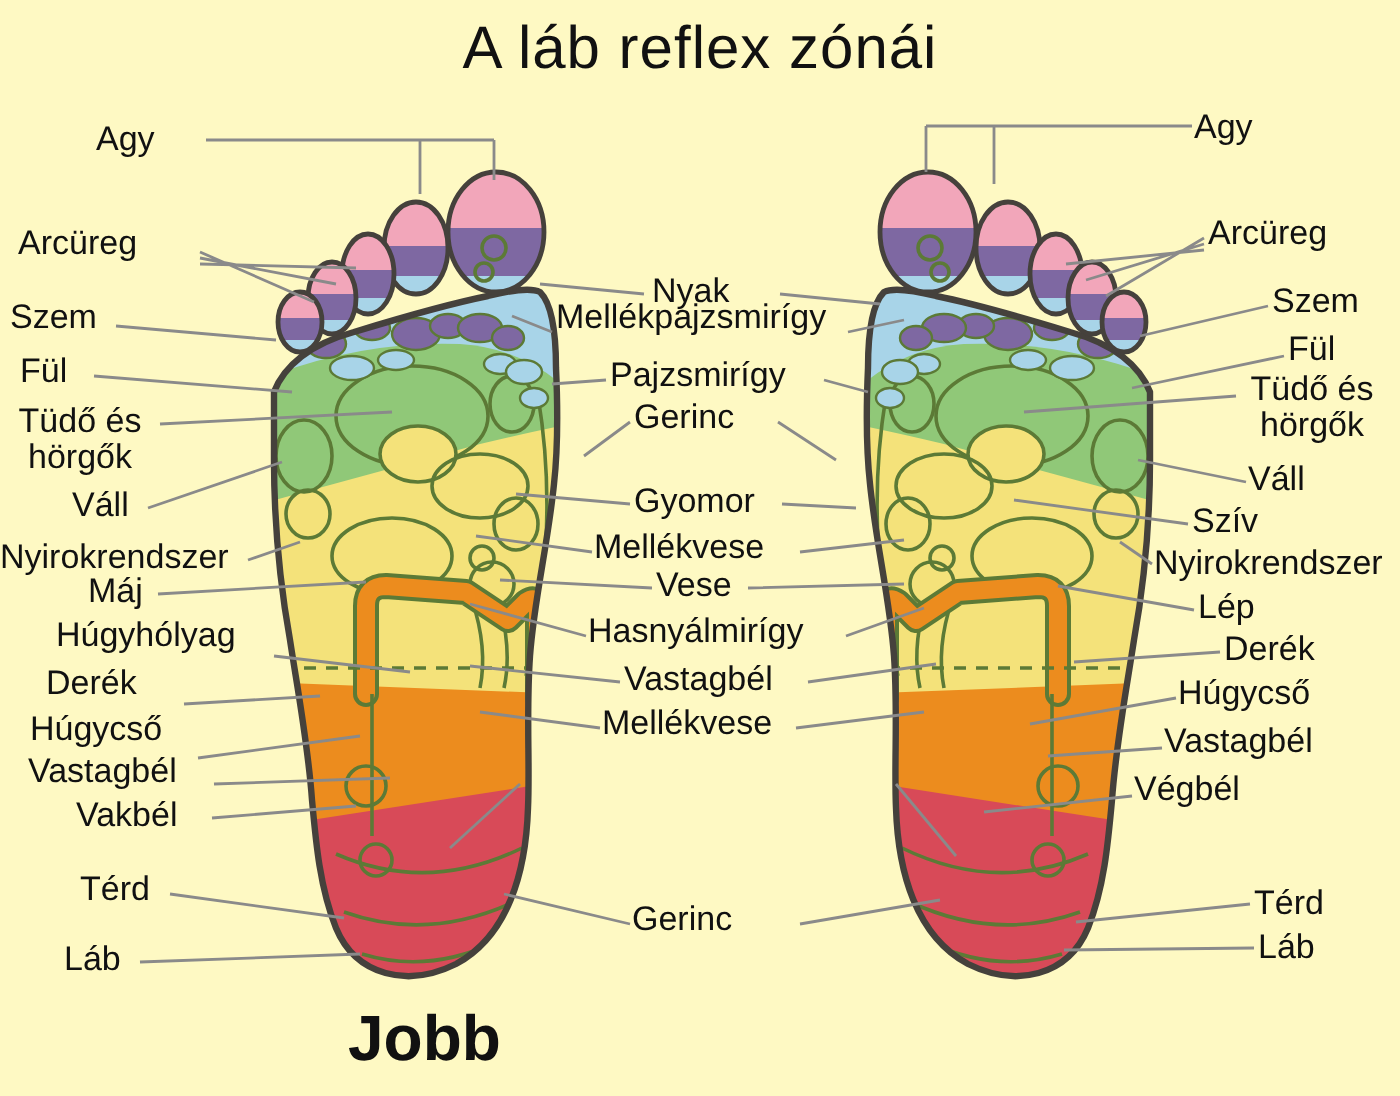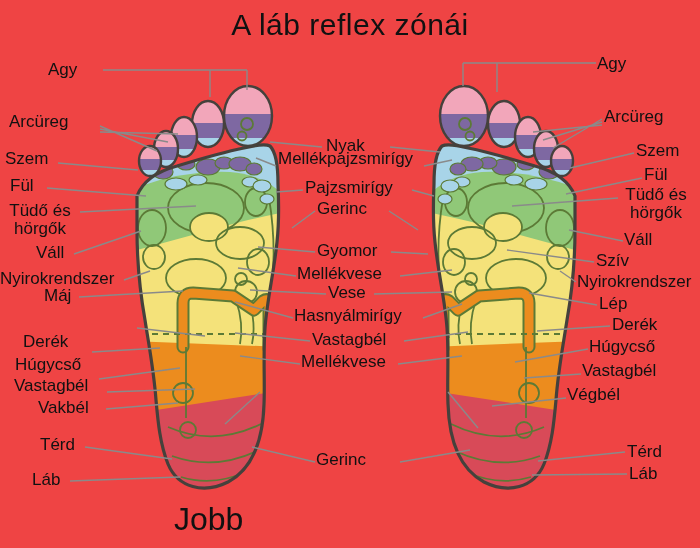--- a/index.html
+++ b/index.html
@@ -1,22 +1,22 @@
 <!DOCTYPE html>
 <html style="--c-pink: #F2A6BA; --c-purple: #7E68A2; --c-blue: #A8D4E8; --c-green: #90C878; --c-yellow: #F4E27A; --c-orange: #EC8C1E; --c-red: #D84A58; --c-outline: #45413C; --c-organ: #5C7A36; --c-leader: #8A8A8A; --c-text: #111111;"><head>
 <meta charset="utf-8">
 <style>
   html,body{margin:0;padding:0;background:#fff;}
-  #app{position:relative;width:700px;height:548px;background:#ef4444;overflow:hidden;
+  #app{position:relative;width:700px;height:548px;background:#fef9c3;overflow:hidden;
        font-family:"Liberation Sans","DejaVu Sans",sans-serif;color:var(--c-text,#111);}
   #title{position:absolute;top:8px;left:0;width:100%;text-align:center;
          font-size:30px;letter-spacing:.5px;}
   .lbl{position:absolute;font-size:17px;line-height:1.05;white-space:nowrap;}
   .lbl.wrap{white-space:normal;text-align:center;}
-  .caption{position:absolute;font-size:32px;}
+  .caption{position:absolute;font-size:32px;font-weight:bold;}
   svg{position:absolute;left:0;top:0;}
   .organ{fill:none;stroke:var(--c-organ,#5C7A36);stroke-width:1.8;}
   .organ-g{fill:var(--c-green,#90C878);stroke:var(--c-organ,#5C7A36);stroke-width:1.8;}
   .organ-y{fill:var(--c-yellow,#F4E27A);stroke:var(--c-organ,#5C7A36);stroke-width:1.8;}
   .blob-p{fill:var(--c-purple,#7E68A2);stroke:var(--c-organ,#5C7A36);stroke-width:1.2;}
   .blob-b{fill:var(--c-blue,#A8D4E8);stroke:var(--c-organ,#5C7A36);stroke-width:1.2;}
   .z-pink{fill:var(--c-pink,#F2A6BA);}  .z-purple{fill:var(--c-purple,#7E68A2);}
   .z-blue{fill:var(--c-blue,#A8D4E8);}  .z-green{fill:var(--c-green,#90C878);}
   .z-yellow{fill:var(--c-yellow,#F4E27A);} .z-orange{fill:var(--c-orange,#EC8C1E);}
   .z-red{fill:var(--c-red,#D84A58);}
@@ -200,20 +200,21 @@
   <div id="title">A láb reflex zónái</div>
 
   <div class="lbl" style="left:48px;top:61px">Agy</div>
   <div class="lbl" style="left:9px;top:113px">Arcüreg</div>
   <div class="lbl" style="left:5px;top:150px">Szem</div>
   <div class="lbl" style="left:10px;top:177px">Fül</div>
   <div class="lbl wrap" style="left:0px;top:202px;width:80px">Tüdő és hörgők</div>
   <div class="lbl" style="left:36px;top:244px">Váll</div>
   <div class="lbl" style="left:0px;top:270px">Nyirokrendszer</div>
   <div class="lbl" style="left:44px;top:287px">Máj</div>
+  <div class="lbl" style="left:28px;top:309px">Húgyhólyag</div>
   <div class="lbl" style="left:23px;top:333px">Derék</div>
   <div class="lbl" style="left:15px;top:356px">Húgycső</div>
   <div class="lbl" style="left:14px;top:377px">Vastagbél</div>
   <div class="lbl" style="left:38px;top:399px">Vakbél</div>
   <div class="lbl" style="left:40px;top:436px">Térd</div>
   <div class="lbl" style="left:32px;top:471px">Láb</div>
 
   <div class="lbl" style="left:326px;top:137px">Nyak</div>
   <div class="lbl" style="left:278px;top:150px">Mellékpajzsmirígy</div>
   <div class="lbl" style="left:305px;top:179px">Pajzsmirígy</div>

